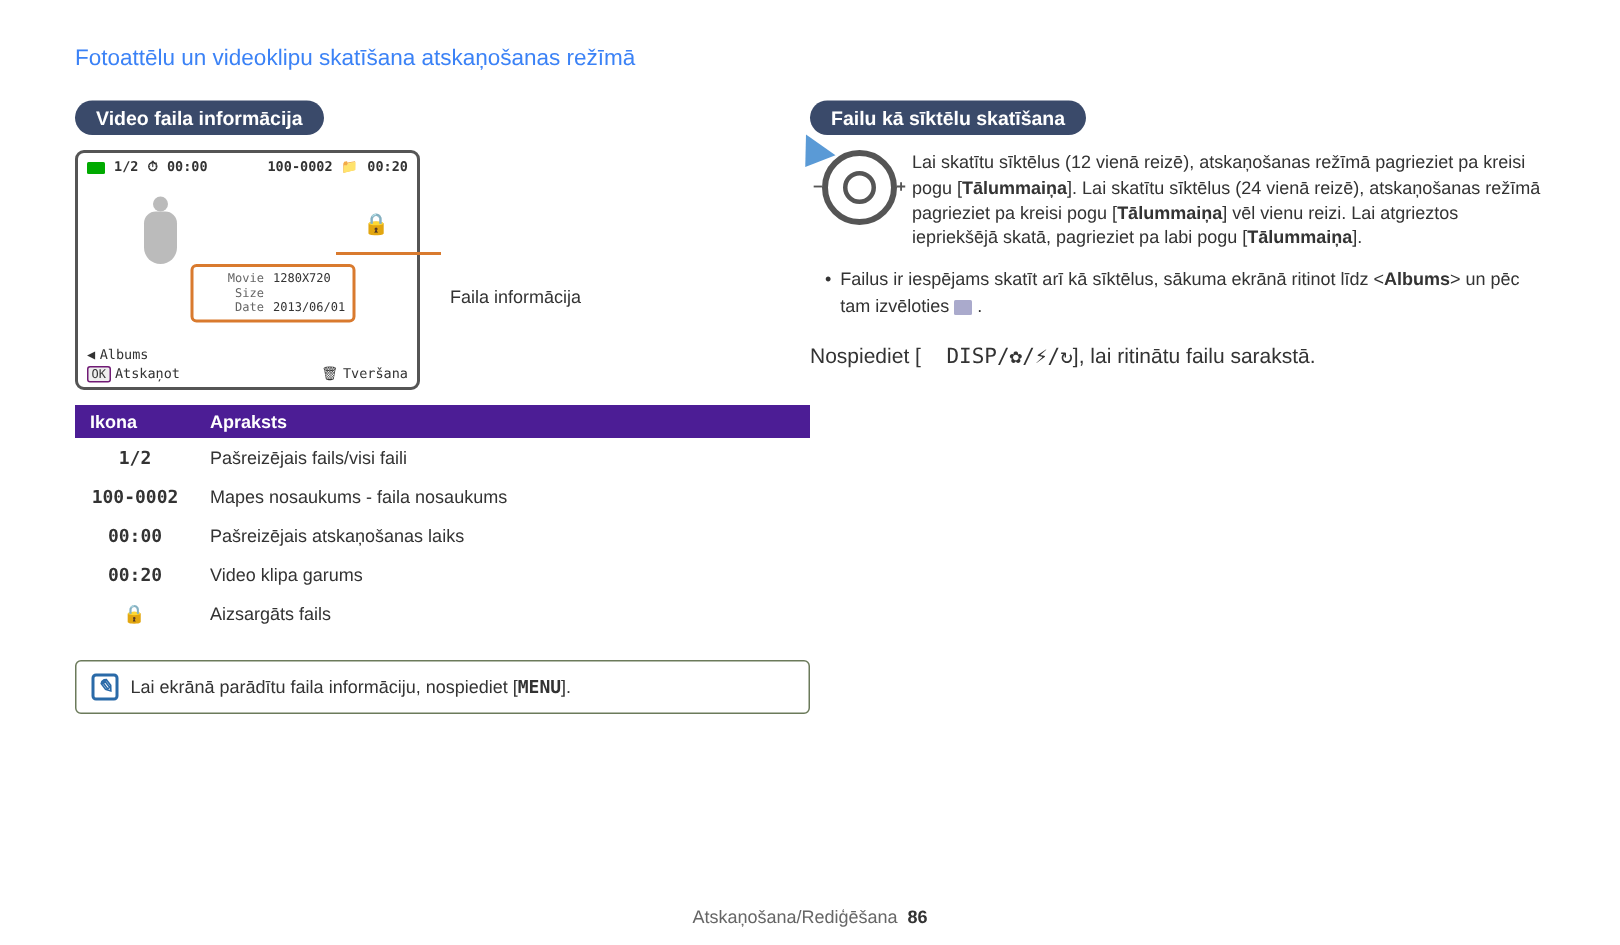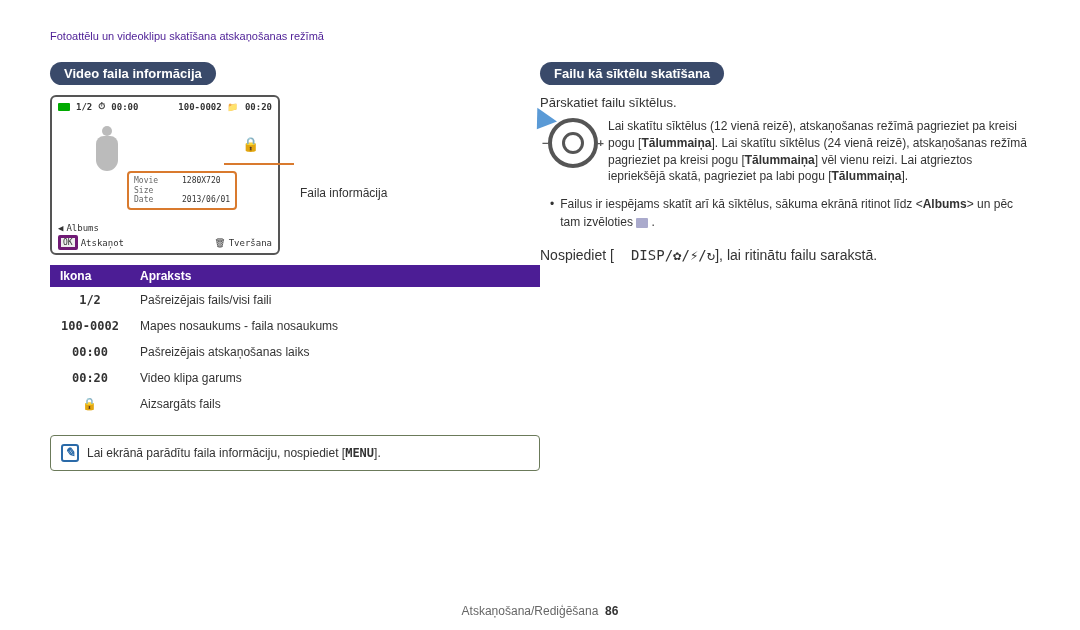--- a/index.html
+++ b/index.html
@@ -7,22 +7,22 @@
     width: 1080px;
     height: 630px;
     background: #fff;
     font-family: Arial, sans-serif;
     font-size: 13px;
     color: #333;
     padding: 30px 50px 20px 50px;
     position: relative;
   }
   .page-header {
-    color: #4c1d95;
-    font-size: 11px;
+    color: #3b82f6;
+    font-size: 15px;
     margin-bottom: 20px;
   }
   .columns {
     display: flex;
   }
   .col { flex: 1; }
   .section-badge {
     display: inline-block;
     background: #3a4a6a;
     color: #fff;
@@ -91,21 +91,21 @@
     top: 55px;
     border: 2px solid #d97a2e;
     border-radius: 4px;
     background: #fff;
     font-size: 8px;
     padding: 3px 5px;
     font-family: monospace;
     line-height: 1.2;
   }
   .info-popup .row { display: flex; gap: 6px; }
-  .info-popup .label { color: #666; width: 42px; }
+  .info-popup .label { color: #666; width: 42px; text-align: right; }
   .info-line {
     position: absolute;
     left: 172px;
     top: 66px;
     width: 70px;
     height: 2px;
     background: #d97a2e;
   }
   .info-label {
     position: absolute;
@@ -120,21 +120,21 @@
     bottom: 0; left: 0; right: 0;
     font-size: 9px;
     padding: 3px 6px;
     display: flex;
     flex-direction: column;
     gap: 2px;
     font-family: monospace;
   }
   .cs-btnrow { display: flex; justify-content: space-between; }
   .cs-btn { display: flex; gap: 3px; align-items: center; }
-  .cs-key { border: 3px solid #701a75; border-radius: 2px; padding: 0 2px; font-size: 8px; background:#eee;}
+  .cs-key { border: 1px solid #701a75; border-radius: 2px; padding: 0 2px; font-size: 8px; background:#eee;}
 
   table.icon-table {
     width: 100%;
     border-collapse: collapse;
     margin-top: 6px;
   }
   table.icon-table th {
     background: #4c1d95;
     color: #fff;
     text-align: left;
@@ -380,21 +380,20 @@
     <div class="note-box">
       <div class="note-icon">✎</div>
       <div>
         <span>Lai ekrānā parādītu faila informāciju, nospiediet [</span><span class="bold-inline">MENU</span><span>].</span>
       </div>
     </div>
   </div>
 
   <div class="col">
     <div class="section-badge">Failu kā sīktēlu skatīšana</div>
-    <div class="right-intro">Pārskatiet failu sīktēlus.</div>
 
     <div class="dial-row">
       <div class="dial-arrow"></div>
       <div class="dial">
         <span class="dial-minus">−</span>
         <span class="dial-plus">+</span>
       </div>
       <div class="dial-text">
         <span>Lai skatītu sīktēlus (12 vienā reizē), atskaņošanas režīmā pagrieziet pa kreisi pogu [</span><b>Tālummaiņa</b><span>]. Lai skatītu sīktēlus (24 vienā reizē), atskaņošanas režīmā pagrieziet pa kreisi pogu [</span><b>Tālummaiņa</b><span>] vēl vienu reizi. Lai atgrieztos iepriekšējā skatā, pagrieziet pa labi pogu [</span><b>Tālummaiņa</b><span>].</span>
       </div>

